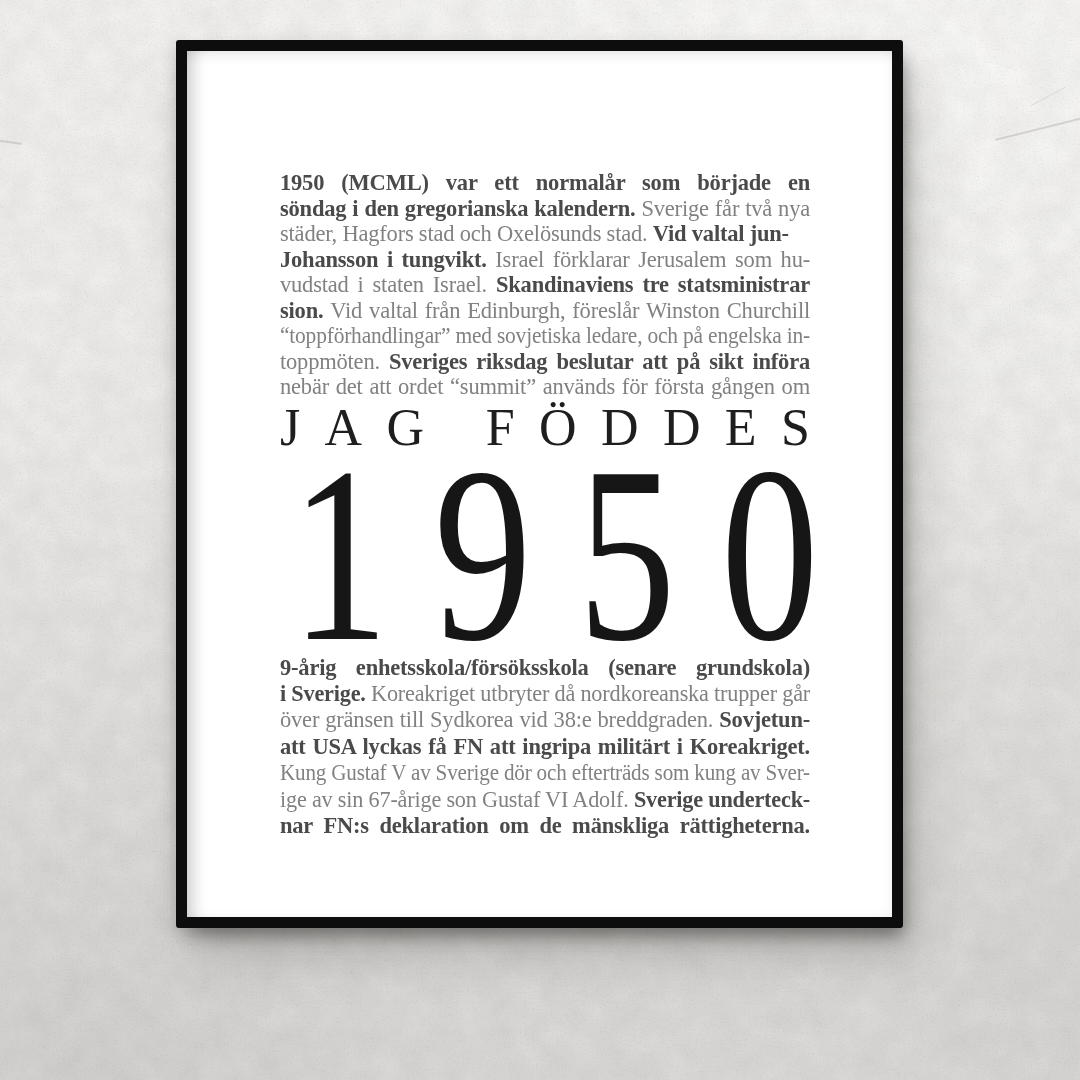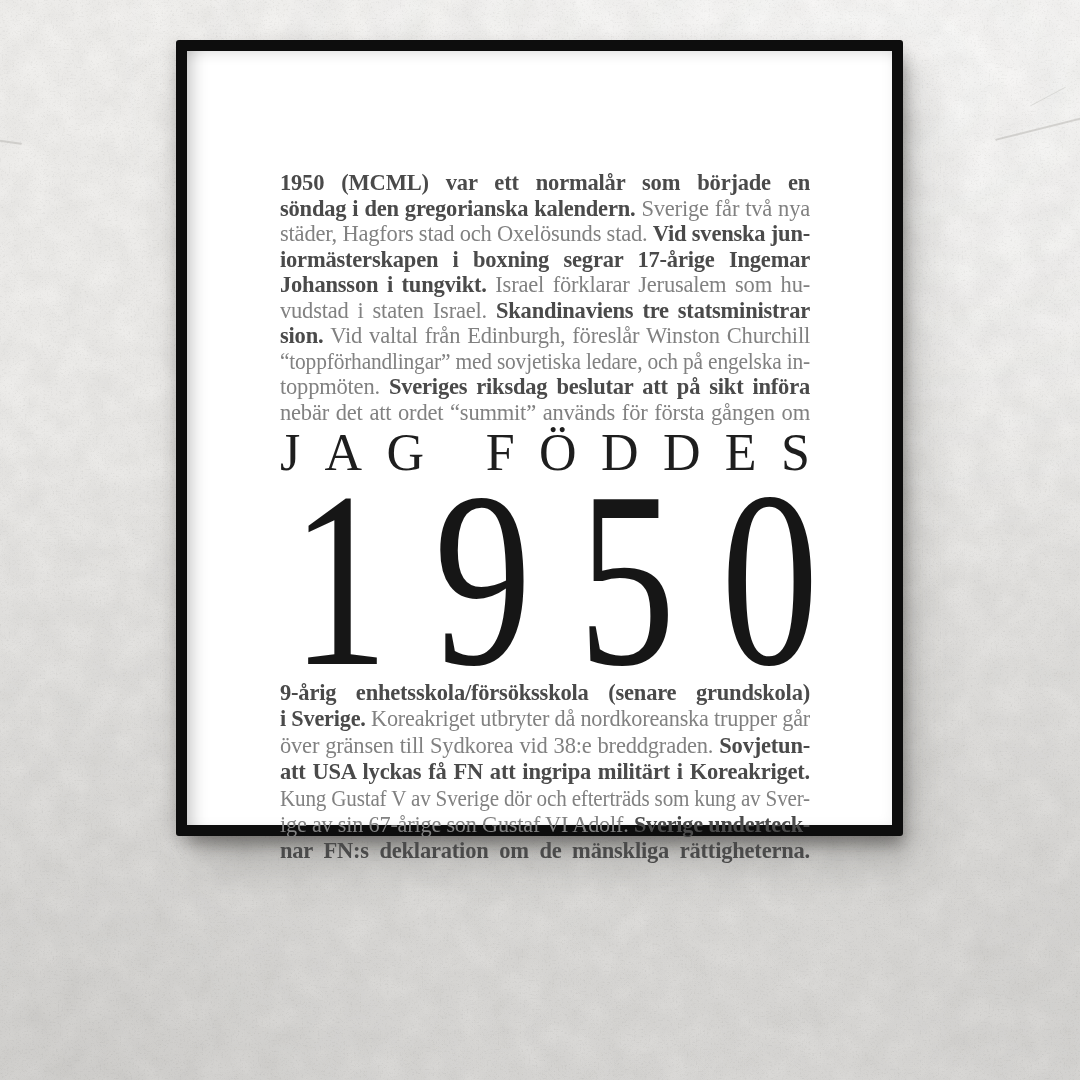--- a/index.html
+++ b/index.html
@@ -18,21 +18,21 @@
       linear-gradient(165deg,#f1f0ee 0%,#eae9e7 45%,#e1e0de 100%);
   }
   svg.noise{position:absolute;inset:0;mix-blend-mode:multiply;}
   .crack{position:absolute;background:#b9b8b5;opacity:.55;border-radius:1px;}
   .crack.c1{left:994px;top:128px;width:90px;height:2px;transform:rotate(-14deg);}
   .crack.c2{left:-4px;top:141px;width:26px;height:2px;transform:rotate(8deg);}
   .crack.c3{left:1028px;top:96px;width:40px;height:1px;transform:rotate(-28deg);opacity:.4;}
 
   
   .frame{
-    position:absolute;left:176px;top:40px;width:727px;height:796px;
+    position:absolute;left:176px;top:40px;width:727px;height:888px;
     box-sizing:border-box;border:11px solid #0d0d0d;border-radius:3px;
     background:#010101;
     box-shadow:
       7px 14px 16px -6px rgba(52,50,47,.42),
       16px 30px 44px -4px rgba(70,68,64,.26),
       -3px 6px 14px rgba(70,68,64,.18);
   }
   .paper{
     position:absolute;inset:0;background:#ffffff;
     box-shadow:
@@ -89,22 +89,21 @@
 <div class="crack c1"></div>
 <div class="crack c2"></div>
 <div class="crack c3"></div>
 
 <div class="frame">
   <div class="paper">
 
     <div class="para top-para">
         <div class="line" style="word-spacing: 11.63px;"><span class="seg b">1950 (MCML) var ett normalår som började en</span></div>
         <div class="line" style="word-spacing: 0.59px;"><span class="seg b">söndag i den gregorianska kalendern. </span><span class="seg r">Sverige får två nya</span></div>
-        <div class="line" style="word-spacing: -0.05px;"><span class="seg r">städer, Hagfors stad och Oxelösunds stad. </span><span class="seg b">Vid svenska jun-</span></div>
-        <div class="line" style="word-spacing: 8.93px;"><span class="seg b">iormästerskapen i boxning segrar 17-årige Ingemar</span></div>
+        <div class="line" style="word-spacing: -0.05px;"><span class="seg r">städer, Hagfors stad och Oxelösunds stad. </span><span class="seg b">Vid valtal jun-</span></div>
         <div class="line" style="word-spacing: 3.21px;"><span class="seg b">Johansson i tungvikt. </span><span class="seg r">Israel förklarar Jerusalem som hu-</span></div>
         <div class="line" style="word-spacing: 3.53px;"><span class="seg r">vudstad i staten Israel. </span><span class="seg b">Skandinaviens tre statsministrar</span></div>
         <div class="line" style="word-spacing: 1.51px;"><span class="seg b">sion. </span><span class="seg r">Vid valtal från Edinburgh, föreslår Winston Churchill</span></div>
         <div class="line" style="transform: scaleX(0.953); transform-origin: left center;"><span class="seg r">“toppförhandlingar” med sovjetiska ledare, och på engelska in-</span></div>
         <div class="line" style="word-spacing: 3.59px;"><span class="seg r">toppmöten. </span><span class="seg b">Sveriges riksdag beslutar att på sikt införa</span></div>
         <div class="line" style="word-spacing: 1.35px;"><span class="seg r">nebär det att ordet “summit” används för första gången om</span></div>
       </div>
 
     <div class="headline">
         <span class="hl-ch">J</span>

